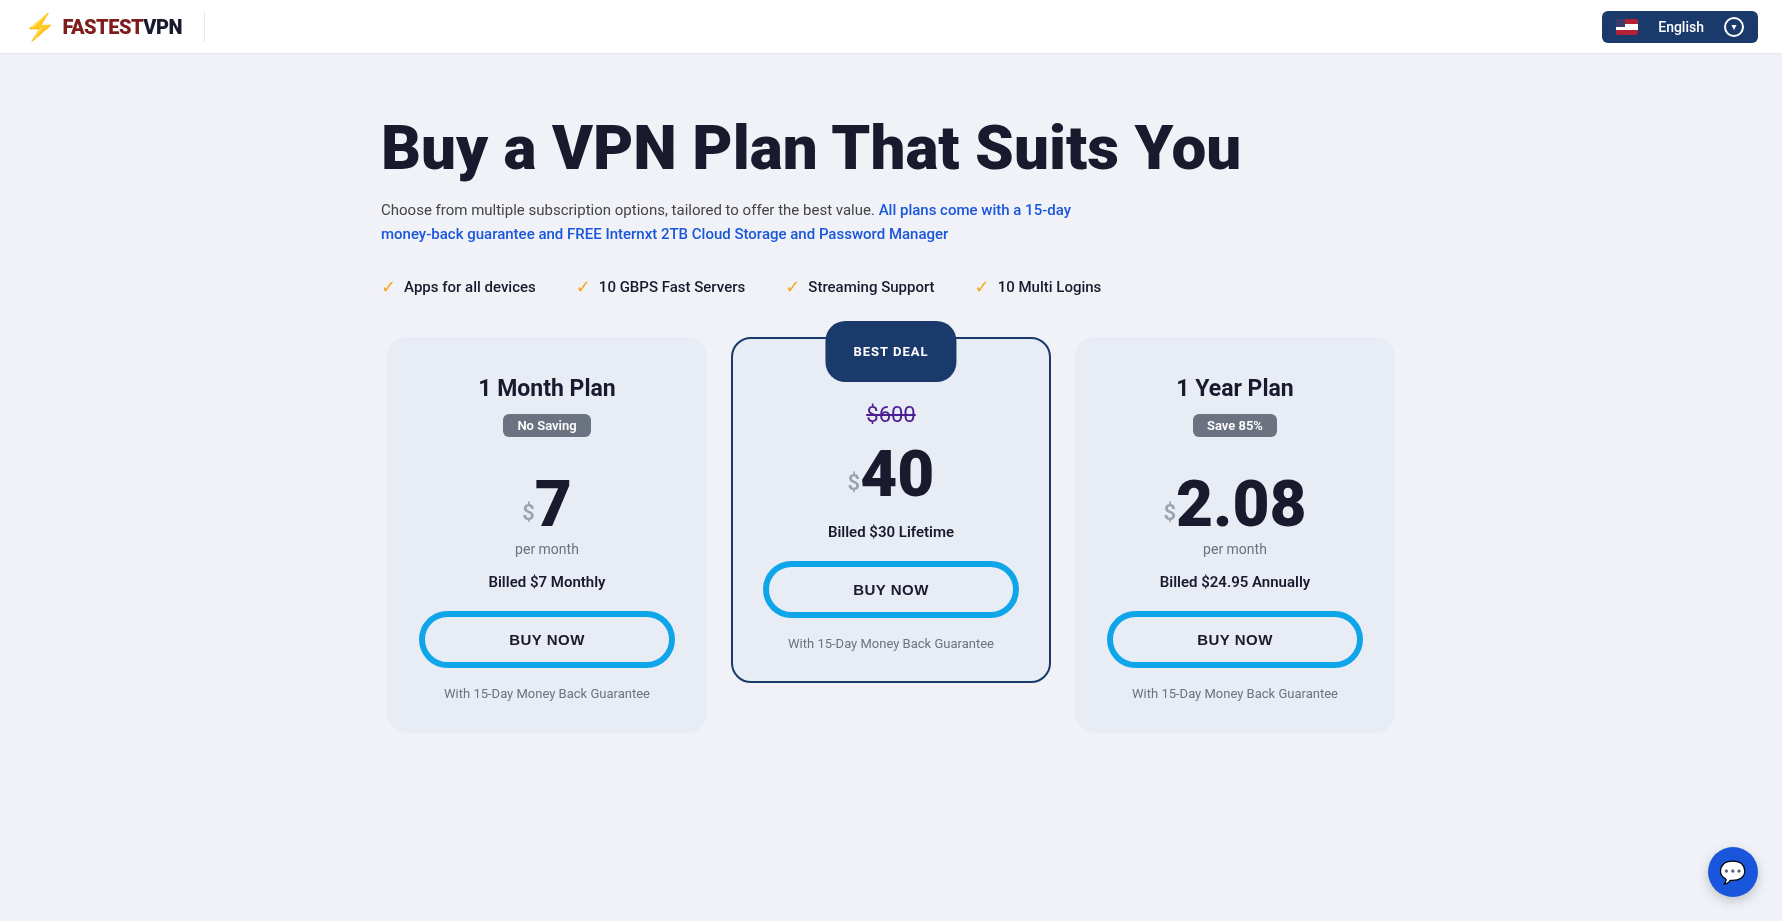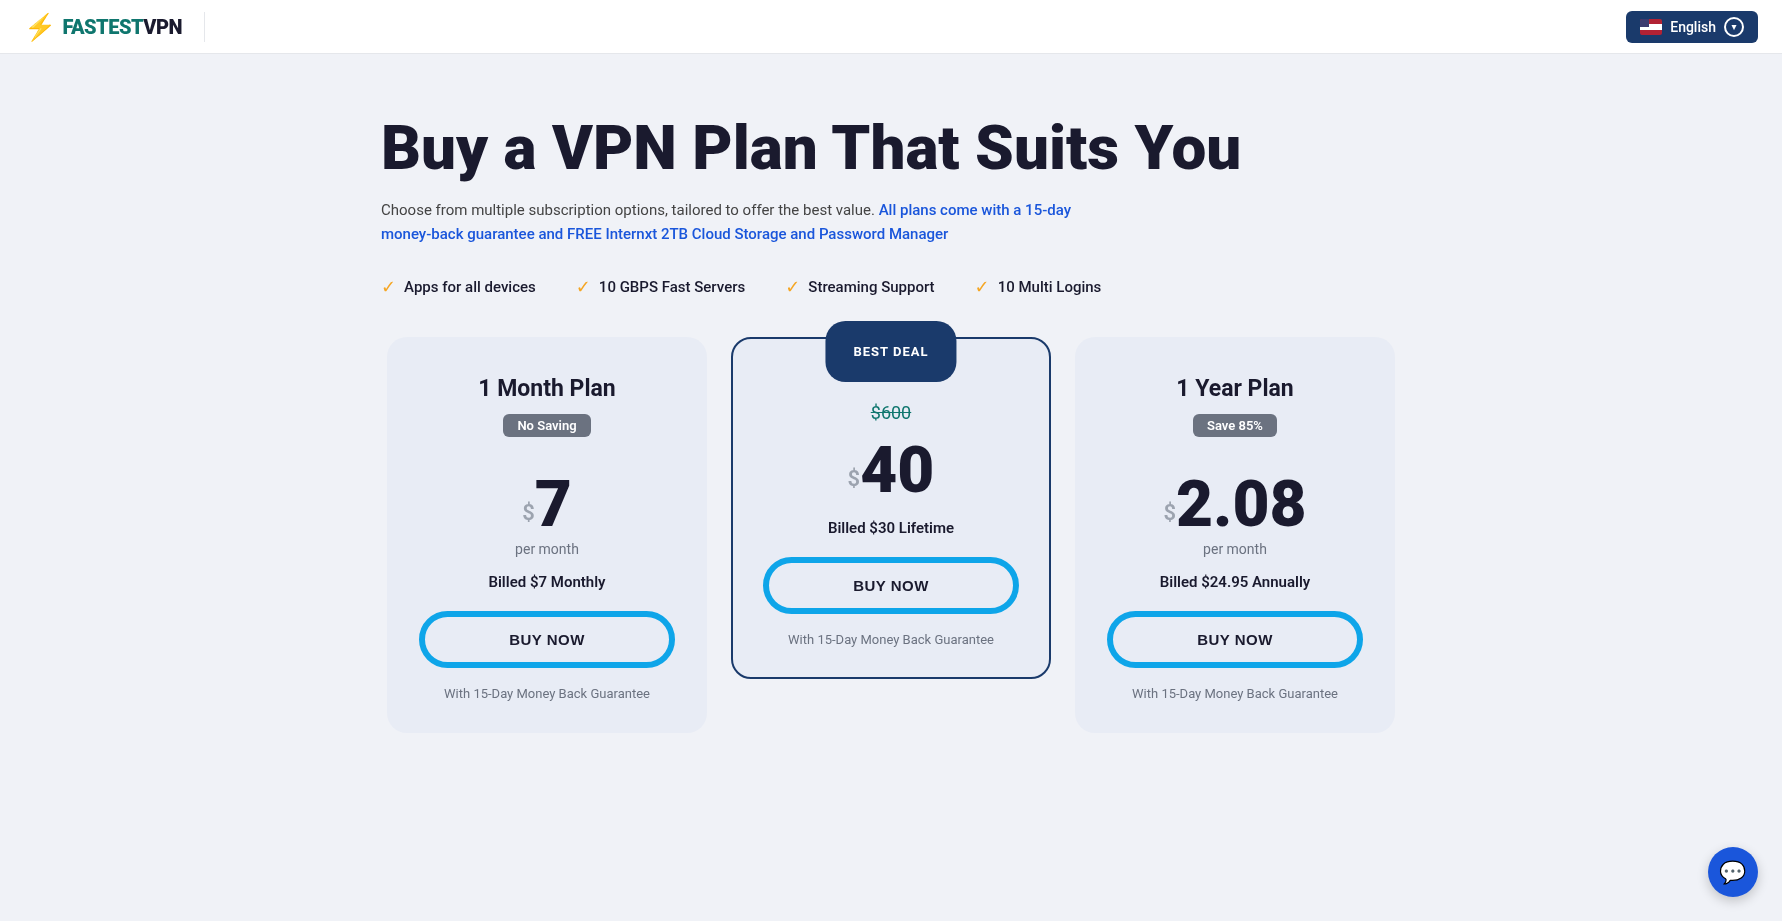--- a/index.html
+++ b/index.html
@@ -27,33 +27,33 @@
     .logo-icon {
       color: #f5a623;
       font-size: 26px;
       font-weight: 900;
     }
     .logo-text {
       font-size: 20px;
       font-weight: 900;
       letter-spacing: -0.5px;
     }
-    .logo-text span.fast { color: #0f766e; }
+    .logo-text span.fast { color: #7f1d1d; }
     .logo-text span.vpn { color: #1a1a2e; }
     .logo-separator {
       width: 1px;
       height: 30px;
       background: #e5e7eb;
       margin: 0 16px;
     }
 
     .lang-selector {
       display: flex;
       align-items: center;
-      gap: 8px;
+      gap: 20px;
       background: #1a3a6b;
       color: #fff;
       border-radius: 6px;
       padding: 6px 14px;
       cursor: pointer;
       font-size: 14px;
       font-weight: 500;
     }
     .flag-icon {
       width: 22px;
@@ -189,22 +189,22 @@
       background: #6b7280;
       color: #fff;
       font-size: 13px;
       font-weight: 600;
       border-radius: 6px;
       padding: 4px 14px;
       margin-bottom: 20px;
     }
 
     .original-price {
-      font-size: 18px;
-      color: #0f766e;
+      font-size: 22px;
+      color: #4c1d95;
       text-decoration: line-through;
       margin-bottom: 4px;
     }
 
     .price-container {
       margin: 16px 0;
     }
     .price-sup {
       font-size: 22px;
       font-weight: 600;

